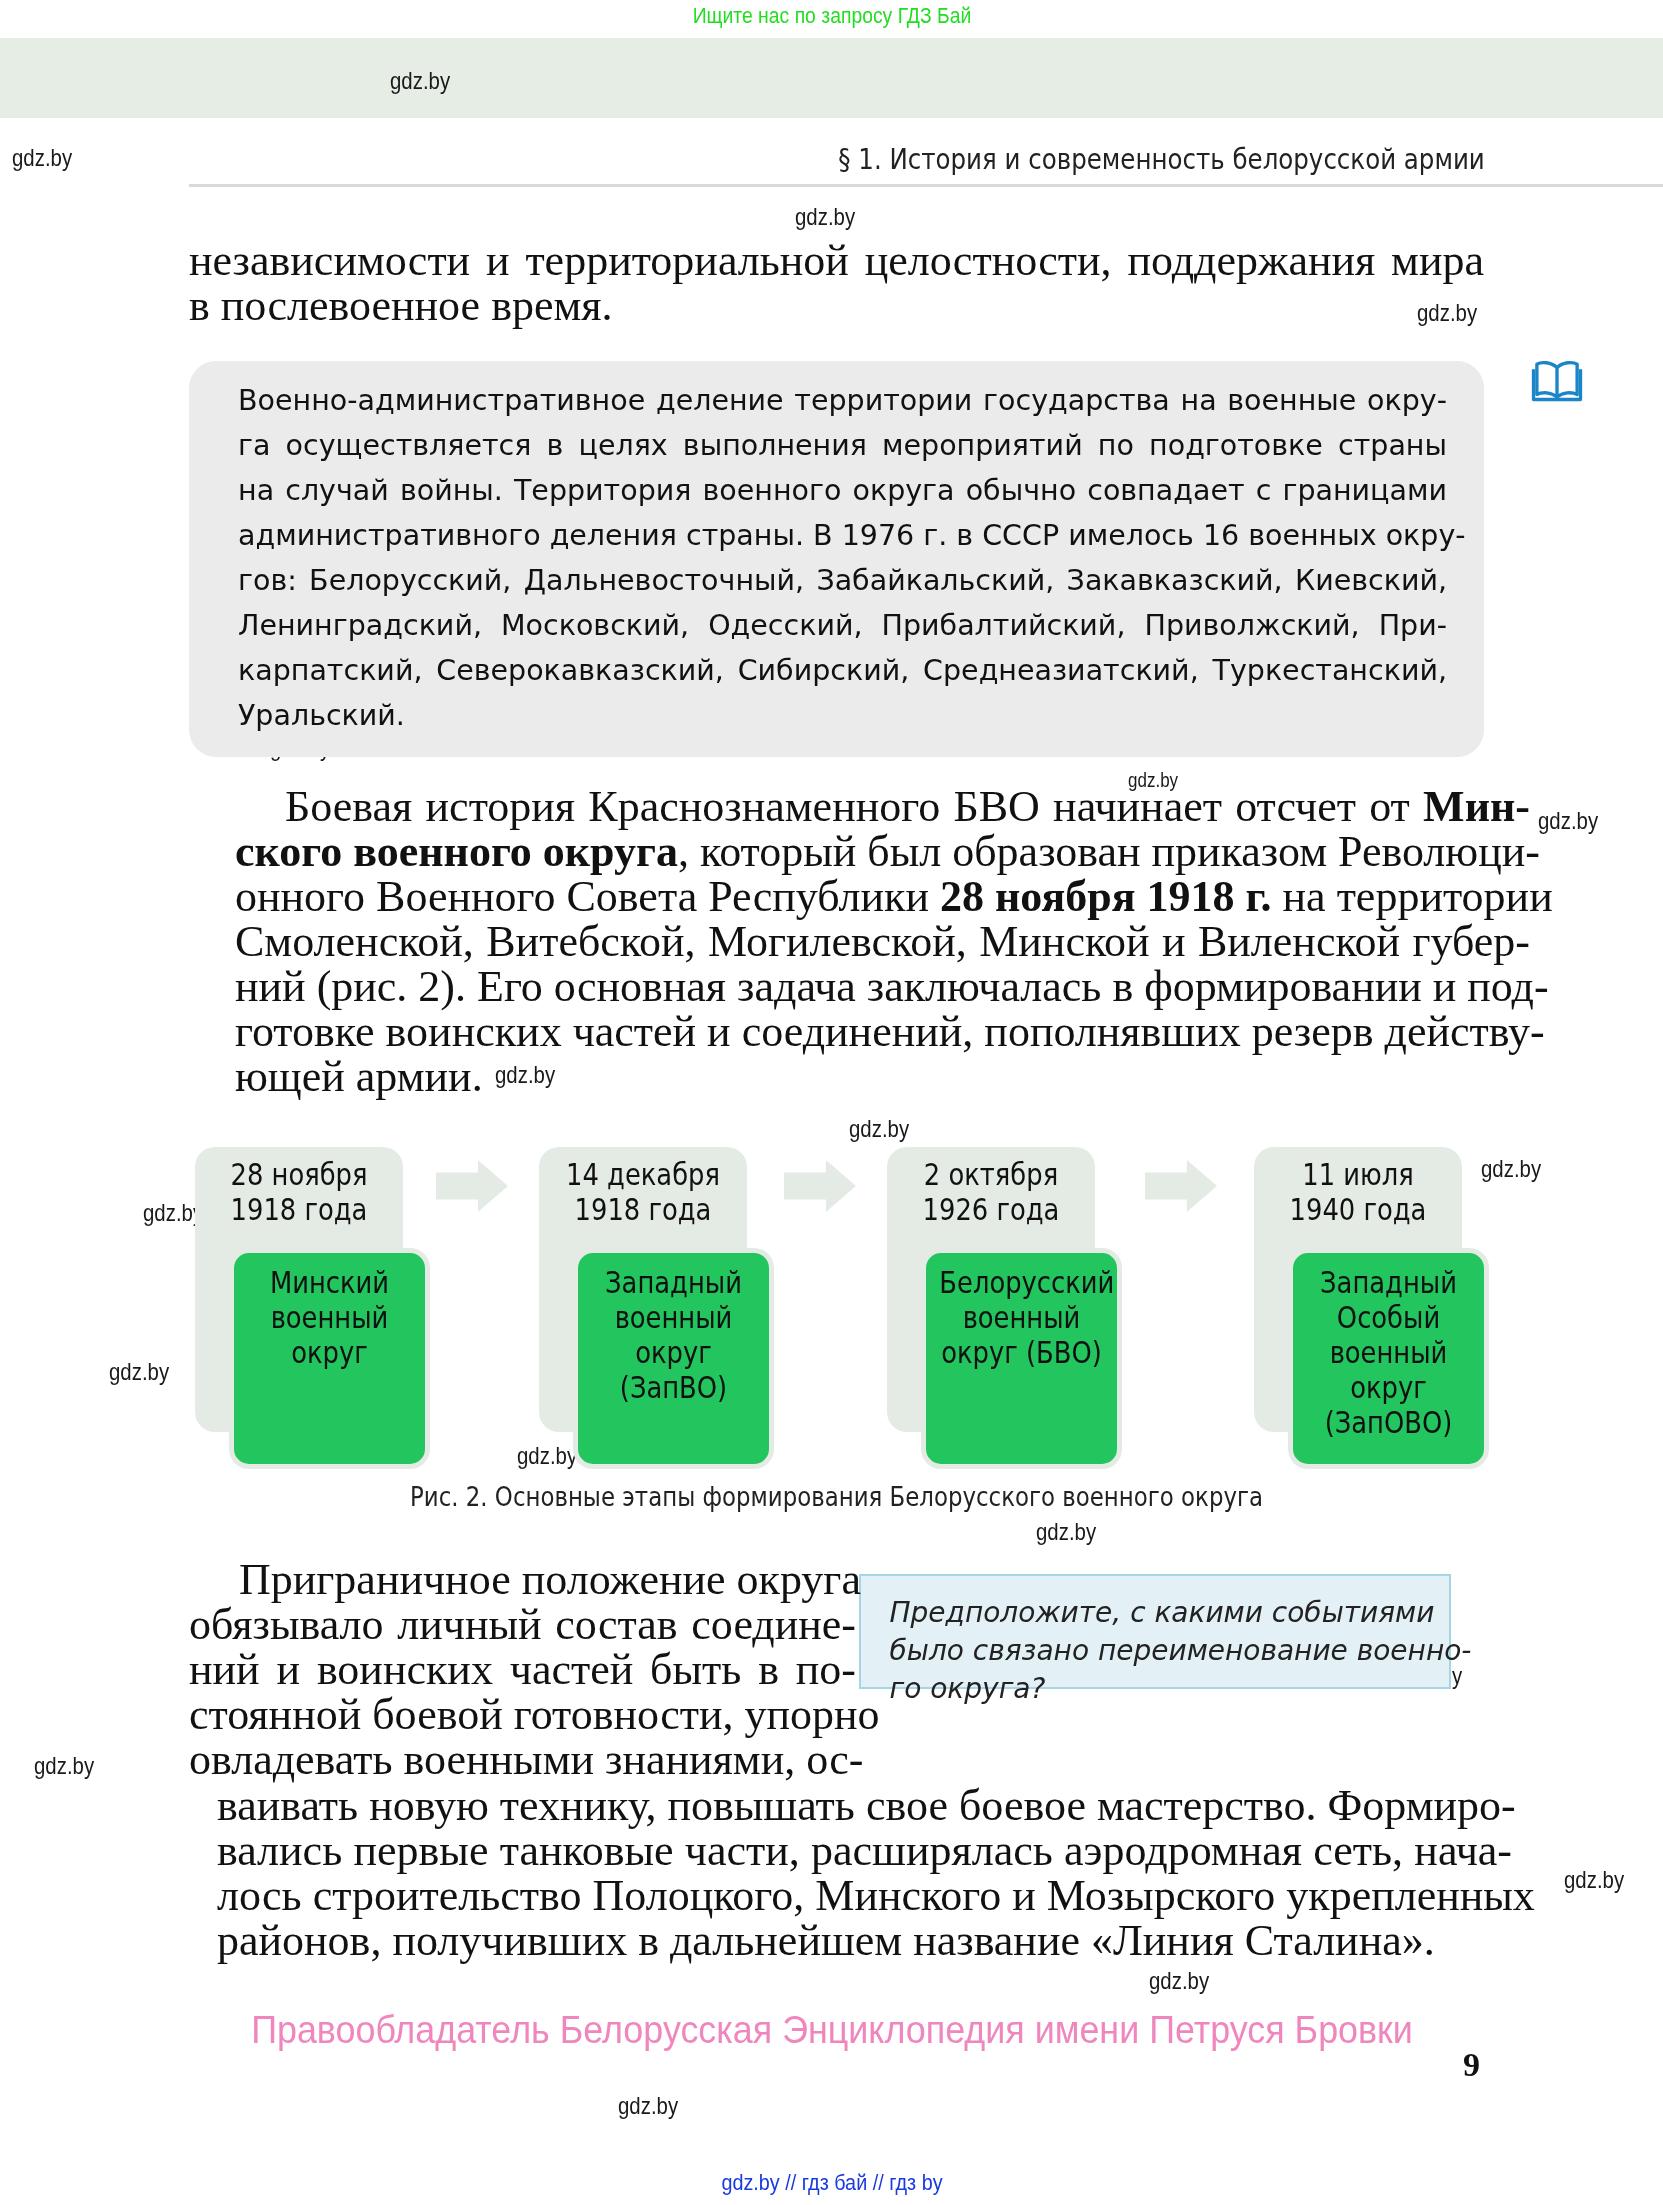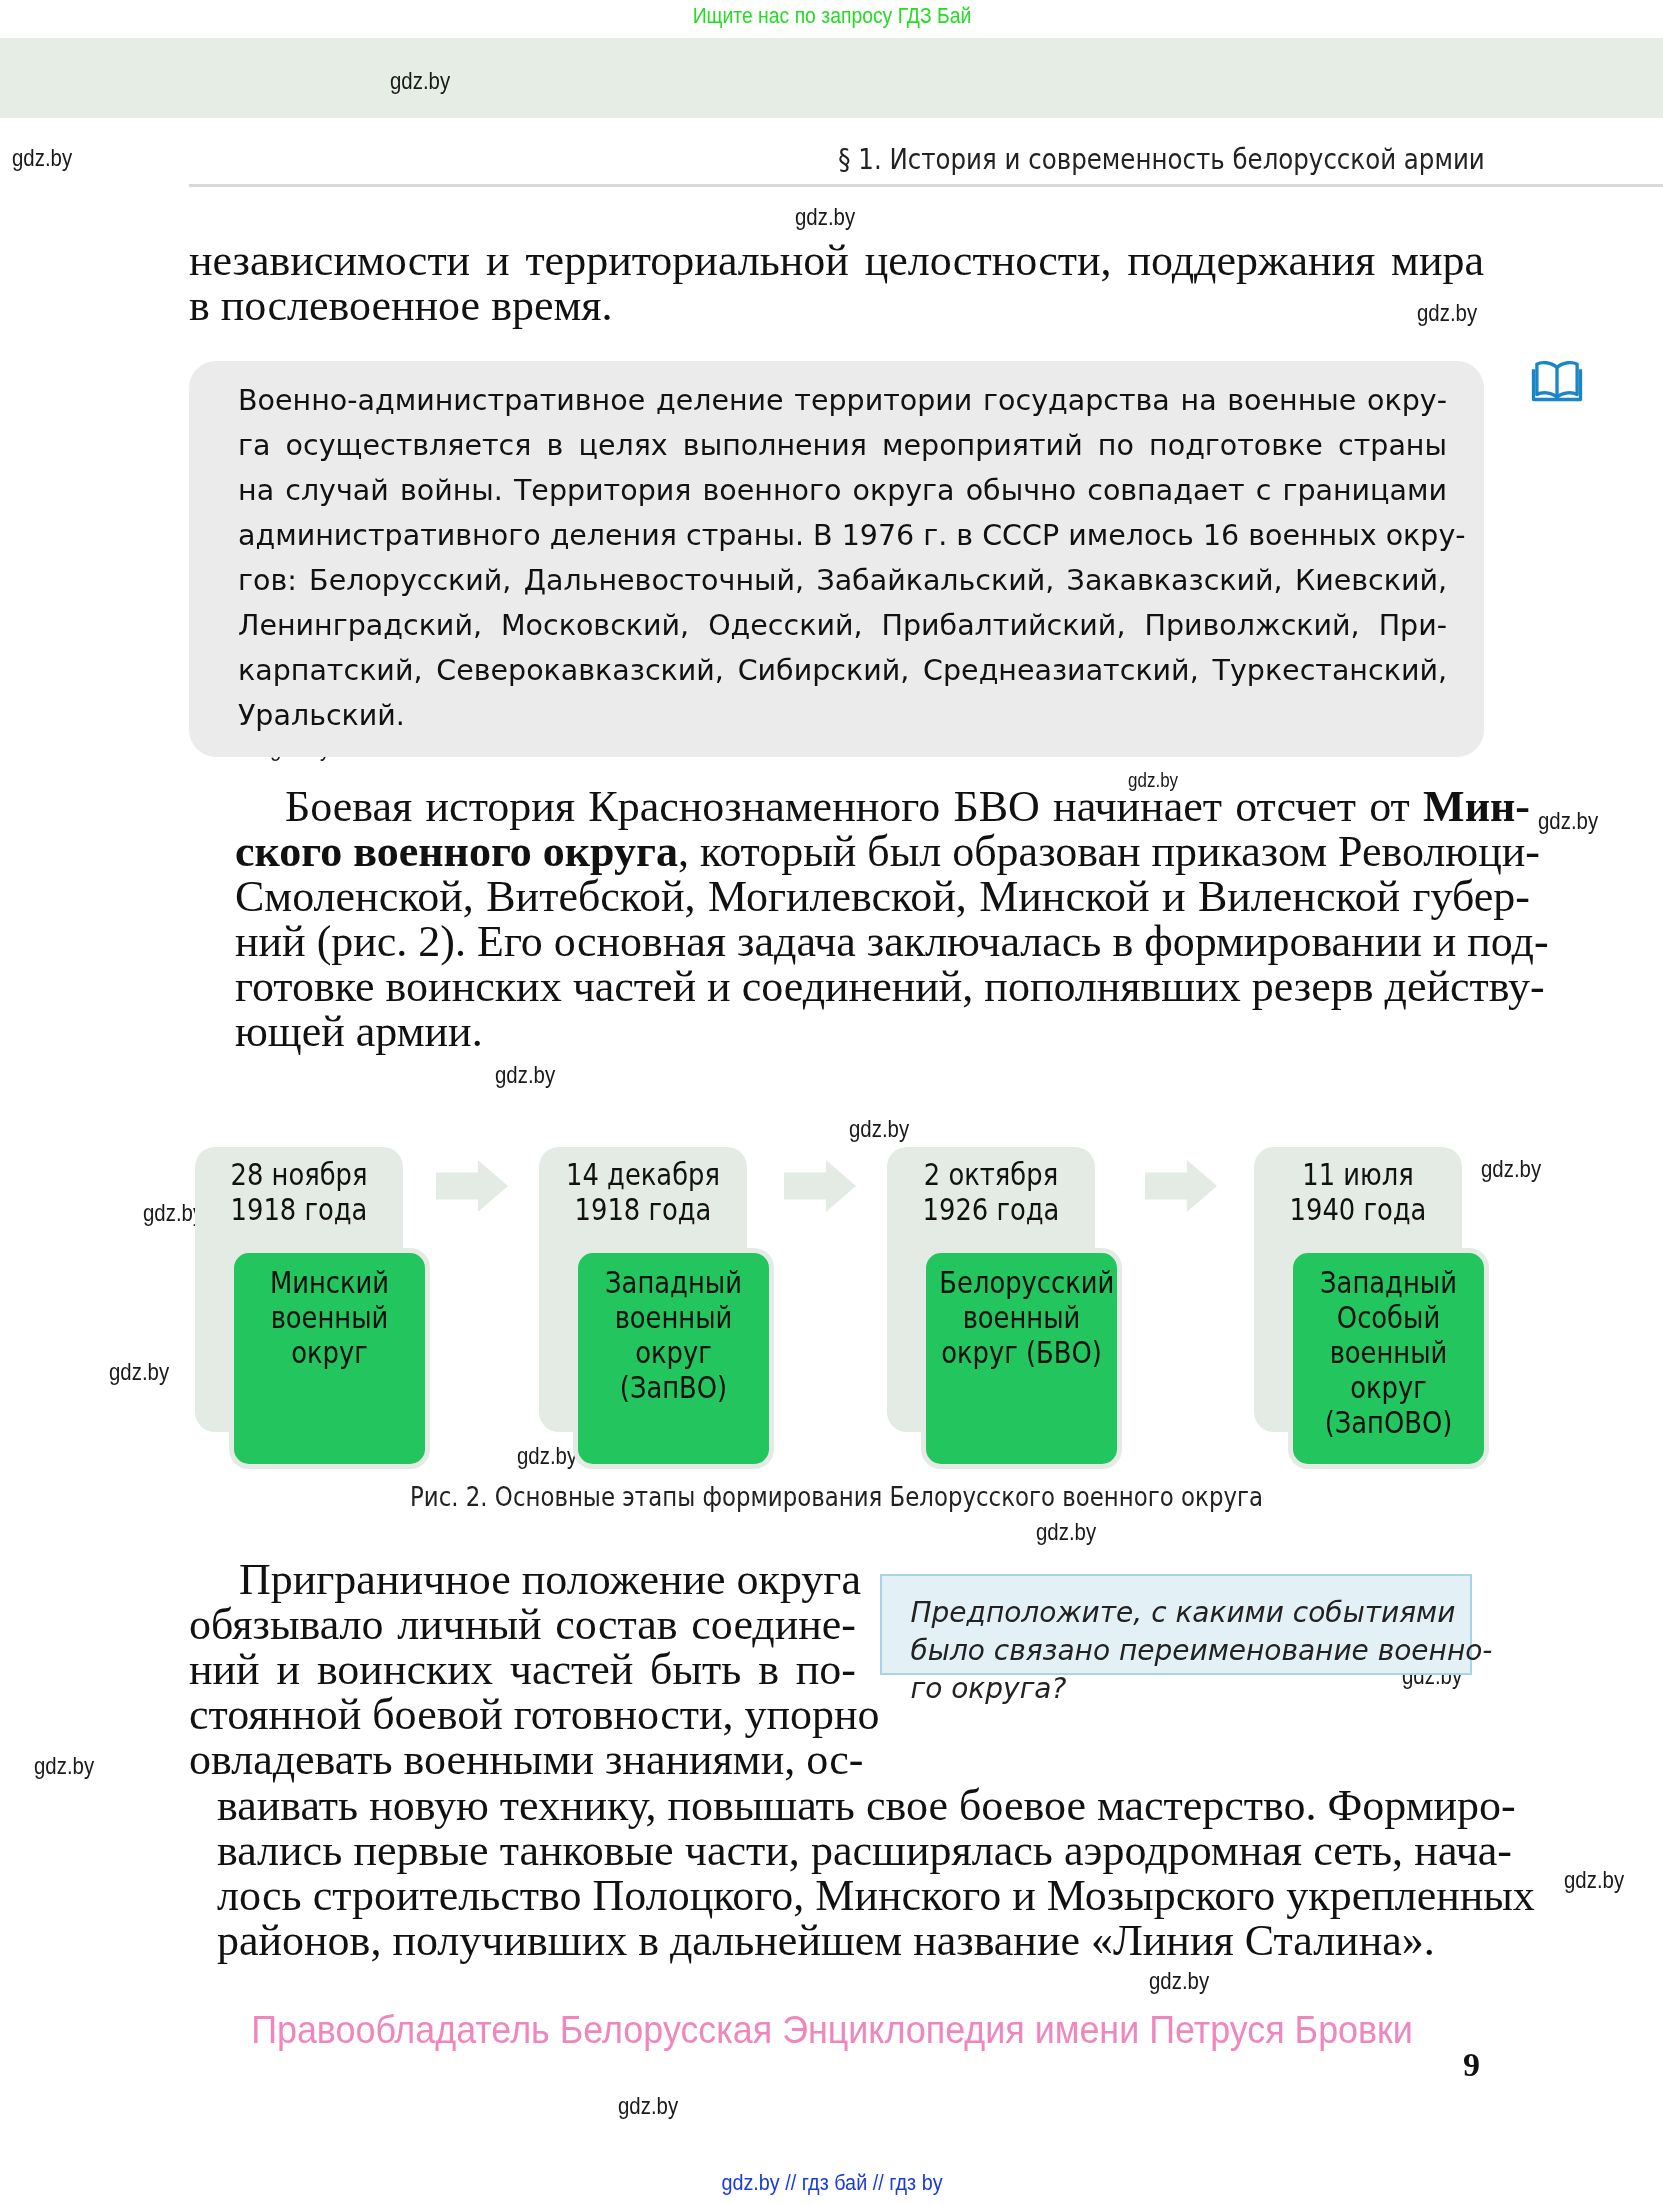--- a/index.html
+++ b/index.html
@@ -31,21 +31,21 @@
   
   .stage { position: absolute; top: 1147px; }
   .stage .date-card { position: absolute; left: 0; top: 0; width: 208px; height: 285px; background: #e4ebe4; border-radius: 20px; text-align: center; padding-top: 10px; }
   .stage .date-text { display: block; font-family: "DejaVu Sans", sans-serif; font-size: 30px; line-height: 35px; color: #111; transform: scaleX(0.86); }
   .stage .name-card { position: absolute; left: 34px; top: 101px; width: 201px; height: 221px; background: #22c55e; border: 5px solid #e4ebe4; border-radius: 20px; text-align: center; padding-top: 11.7px; }
   .stage .name-text { display: block; font-family: "DejaVu Sans", sans-serif; font-size: 30px; line-height: 35px; color: #111; transform: scaleX(0.86); }
   .arrow { position: absolute; top: 1160px; width: 72px; height: 52px; }
 
   .caption { left: 189px; top: 1482px; width: 1295px; text-align: center; font-family: "DejaVu Sans", sans-serif; font-size: 26px; color: #222; transform: scaleX(0.88); }
 
-  .question-box { left: 880px; top: 1574px; width: 592px; height: 101px; background: #e3f1f6; border: 2.5px solid #a8d5e4; padding: 18.4px 28.5px 0 28.5px; }
+  .question-box { left: 859px; top: 1574px; width: 592px; height: 115px; background: #e3f1f6; border: 2.5px solid #a8d5e4; padding: 18.4px 28.5px 0 28.5px; }
   .q-line { display: block; font-family: "DejaVu Sans", sans-serif; font-style: italic; font-size: 28px; line-height: 38px; color: #222; white-space: nowrap; text-align: justify; text-align-last: justify; transform-origin: left top; }
   .q-line.last { text-align-last: left; }
 
   .narrow { left: 189px; width: 667px; }
 
   .footer-owner { left: 0; top: 2008px; width: 1664px; text-align: center; font-family: "Liberation Sans", sans-serif; font-size: 39px; color: #ef86bd; transform: scaleX(0.92); }
   .page-num { left: 1463px; top: 2046px; font-family: "Liberation Serif", serif; font-size: 34px; font-weight: bold; color: #111; }
   .bottom-links { left: 0; top: 2170px; width: 1664px; text-align: center; font-family: "Liberation Sans", sans-serif; font-size: 22px; color: #1a3adf; transform: scaleX(0.9); }
 </style>
 </head>
@@ -98,20 +98,21 @@
   <span class="info-line">административного деления страны. В 1976 г. в СССР имелось 16 военных окру-</span>
   <span class="info-line">гов: Белорусский, Дальневосточный, Забайкальский, Закавказский, Киевский,</span>
   <span class="info-line">Ленинградский, Московский, Одесский, Прибалтийский, Приволжский, При-</span>
   <span class="info-line">карпатский, Северокавказский, Сибирский, Среднеазиатский, Туркестанский,</span>
   <span class="info-line last">Уральский.</span>
 </div>
 
 <div class="abs para serif" style="top:784px;margin-left:46px;">
   <span class="line indent"><span>Боевая история Краснознаменного БВО начинает отсчет от </span><b>Мин-</b></span>
   <span class="line"><b>ского военного округа</b><span>, который был образован приказом Революци-</span></span>
+  <span class="line"><span>онного Военного Совета Республики </span><b>28 ноября 1918 г.</b><span> на территории</span></span>
   <span class="line">Смоленской, Витебской, Могилевской, Минской и Виленской губер-</span>
   <span class="line">ний (рис. 2). Его основная задача заключалась в формировании и под-</span>
   <span class="line">готовке воинских частей и соединений, пополнявших резерв действу-</span>
   <span class="line last">ющей армии.</span>
 </div>
 
 <div class="stage" style="left:195px;">
   <div class="date-card">
     <span class="date-text">28 ноября</span>
     <span class="date-text">1918 года</span>

